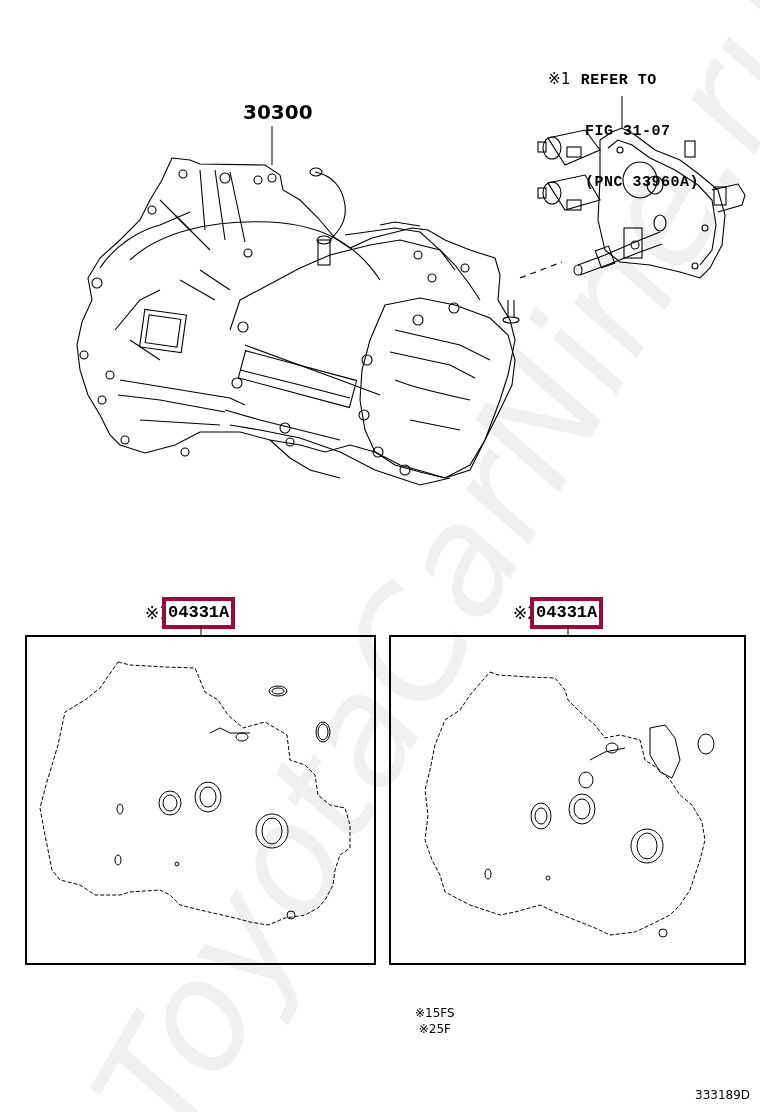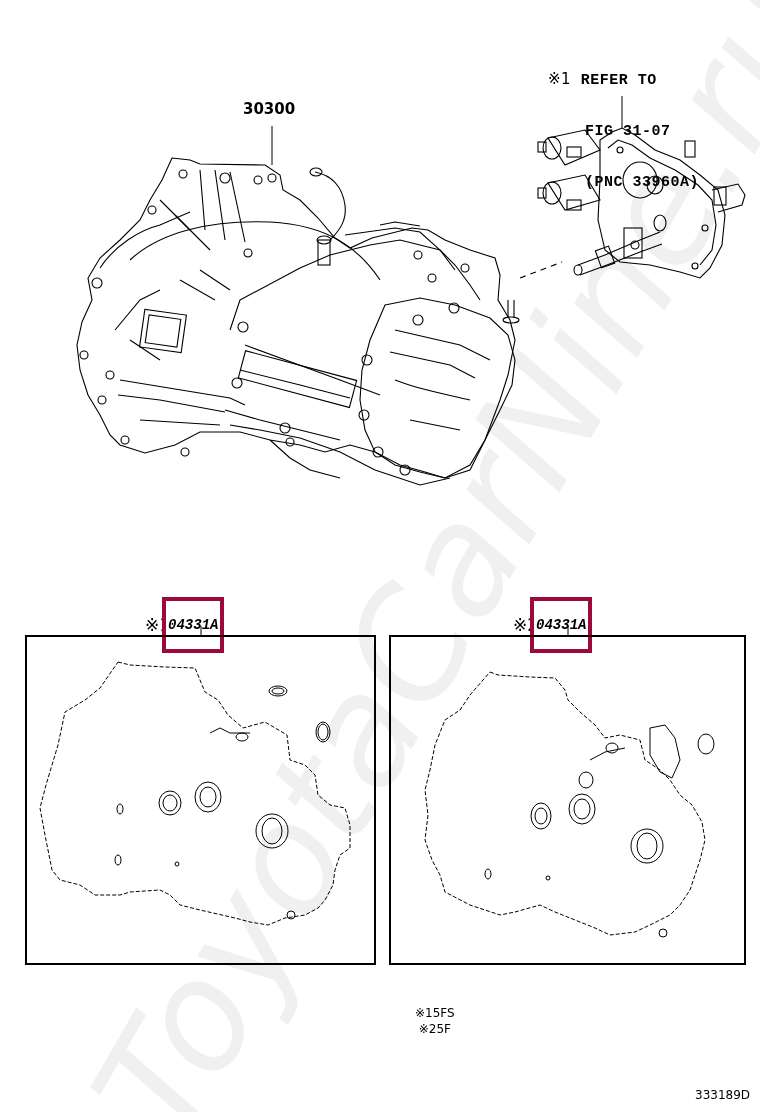--- a/index.html
+++ b/index.html
@@ -1,21 +1,21 @@
 <!DOCTYPE html>
 <html><head>
 <meta charset="utf-8">
 <style>
   html, body { margin: 0; padding: 0; background: #ffffff; }
   body { width: 760px; height: 1112px; position: relative; overflow: hidden; font-family: "Liberation Sans", sans-serif; color: #000; }
   .abs { position: absolute; }
   .mono { font-family: "Liberation Mono", "DejaVu Sans Mono", monospace; font-weight: bold; }
   .callout { font-size: 15px; line-height: 17px; letter-spacing: 0.5px; white-space: pre; }
-  .pnc-main { font-size: 15px; font-family: "DejaVu Sans", sans-serif; font-weight: bold; }
-  .hl-box { border: 4px solid #9b0a3a; background: #fff; padding: 12px 2px; font-size: 14px; line-height: 24px; font-style: italic; }
+  .pnc-main { font-size: 20px; font-family: "DejaVu Sans", sans-serif; font-weight: bold; }
+  .hl-box { border: 4px solid #9b0a3a; background: #fff; padding: 0 2px; font-size: 17px; line-height: 24px; }
   .ref-mark { font-size: 17px; font-family: "DejaVu Sans", sans-serif; }
   .panel { border: 2px solid #000; background: transparent; }
   .legend { font-size: 12px; font-family: "DejaVu Sans", sans-serif; line-height: 16px; }
   .illust-id { font-size: 12px; font-family: "DejaVu Sans", sans-serif; }
   .watermark { font-family: "DejaVu Sans", sans-serif; font-style: italic; font-size: 150px; color: rgba(0,0,0,0.06); transform: rotate(-60deg); transform-origin: left top; white-space: nowrap; pointer-events: none; }
   svg { position: absolute; overflow: visible; }
 </style>
 </head>
 <body>
 

